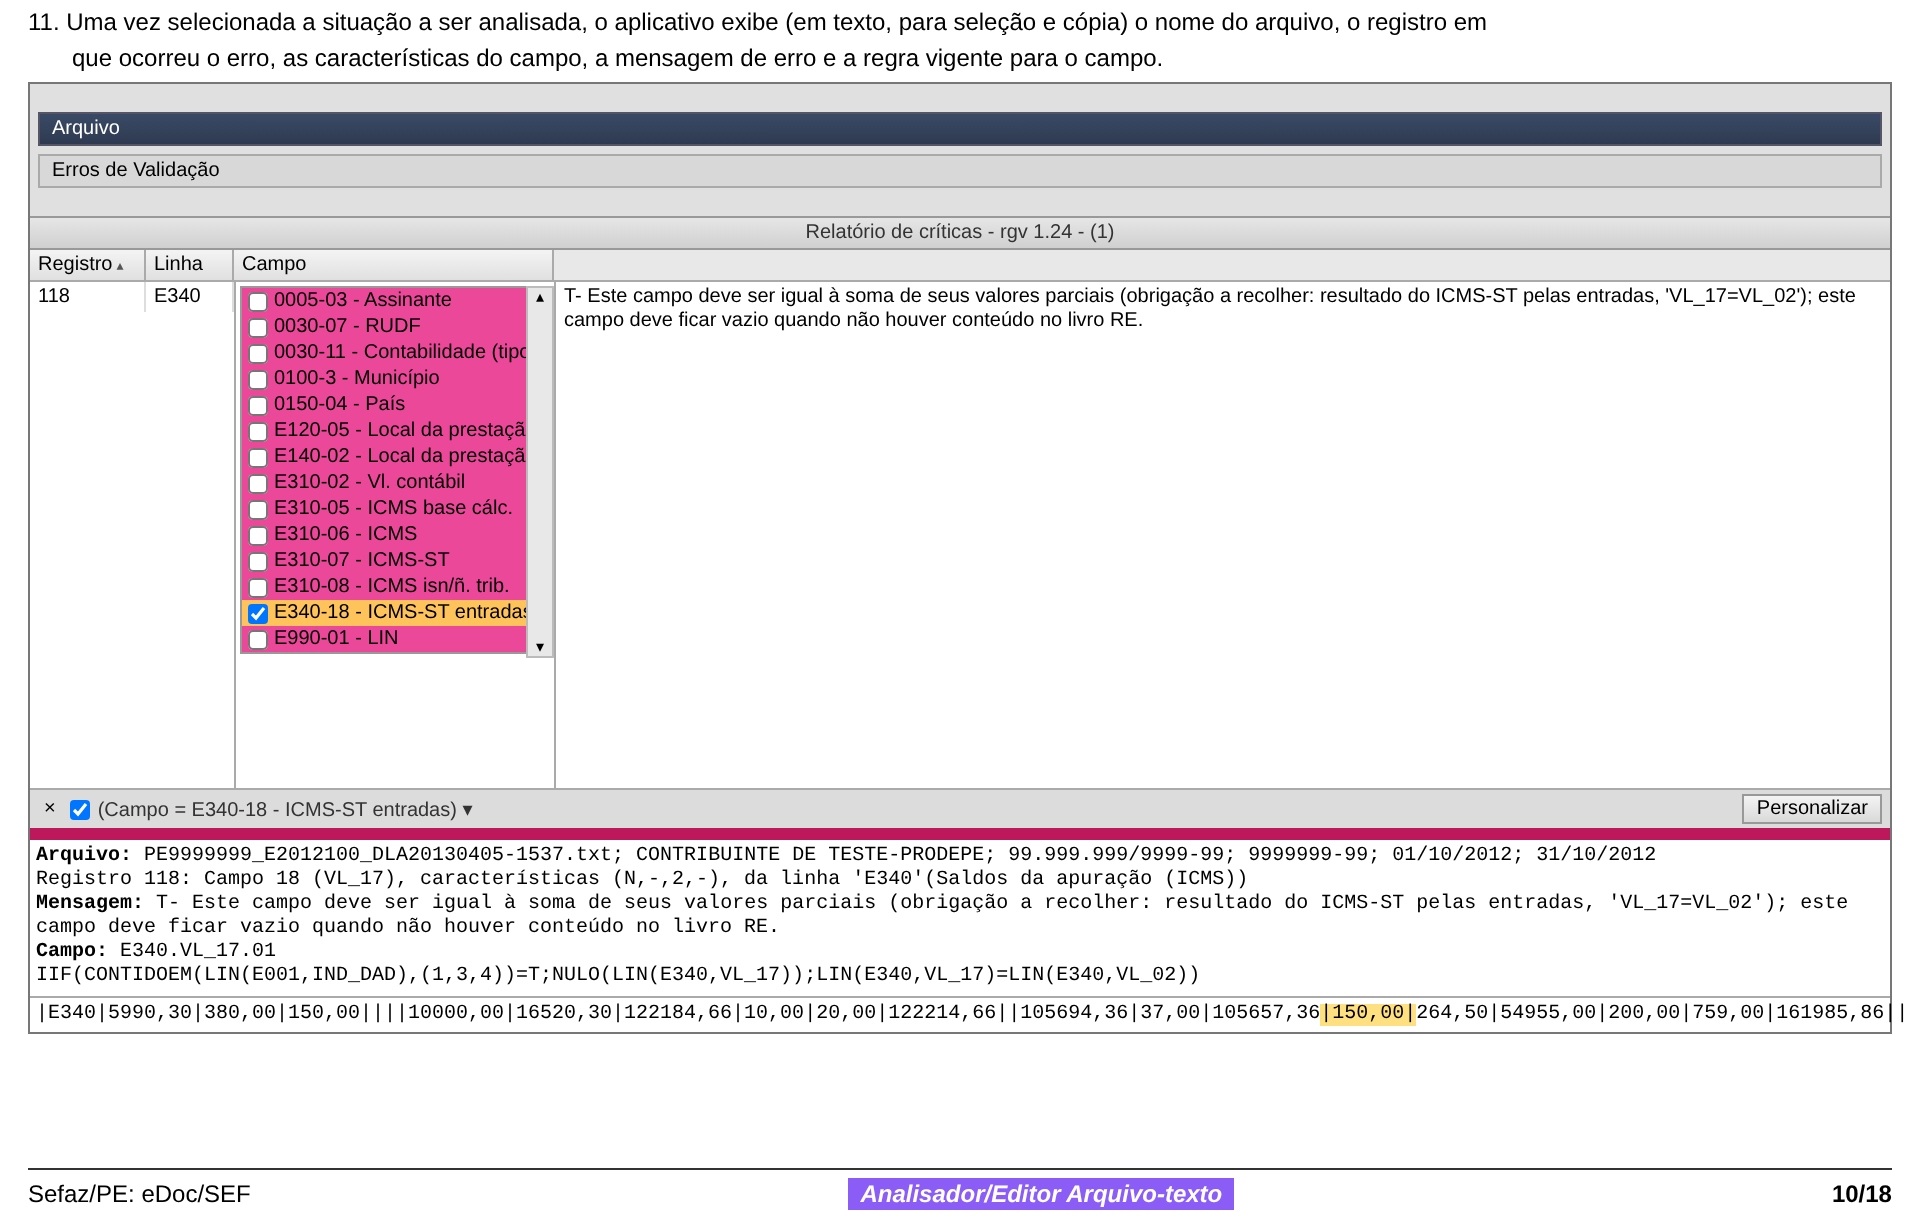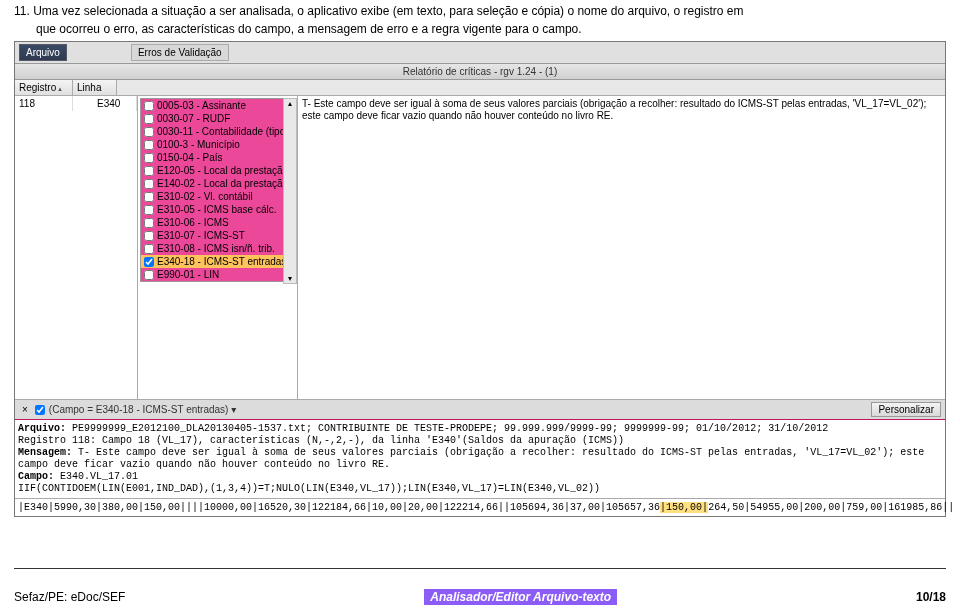--- a/index.html
+++ b/index.html
@@ -30,37 +30,37 @@
       border: 1px solid #777;
       background: #fff;
       height: 476px;
       display: flex;
       flex-direction: column;
       font-family: Tahoma, Arial, sans-serif;
       font-size: 10px;
     }
     .menubar {
       display: flex;
-      gap: 16px;
-      padding: 2px 4px;
+      gap: 4px;
+      padding: 14px 4px;
       border-bottom: 1px solid #999;
       background: #e0e0e0;
+      flex-direction: column;
     }
     .menubar-item {
       padding: 2px 6px;
       background: linear-gradient(to bottom, #3a4a66, #2e3a50);
       color: #fff;
       font-size: 10px;
       border: 1px solid #556;
     }
     .menubar-item.light {
       background: #d8d8d8;
       color: #000;
       border: 1px solid #aaa;
-      margin-left: 48px;
     }
     .titlebar {
       background: linear-gradient(to bottom, #e6e6e6, #d0d0d0);
       border-bottom: 1px solid #999;
       text-align: center;
       padding: 2px;
       color: #333;
       font-size: 10px;
     }
     .grid-area {
@@ -101,21 +101,20 @@
       background: #fff;
       border-right: 1px solid #ddd;
       font-size: 10px;
     }
     .row-linha {
       width: 44px;
       padding: 2px 4px;
       background: #fff;
       border-right: 1px solid #ddd;
       font-size: 10px;
-      margin-left: 20px;
     }
     .row-left {
       display: flex;
     }
     .campo-col {
       width: 160px;
       background: #fff;
       border-right: 1px solid #aaa;
       position: relative;
     }
@@ -191,21 +190,21 @@
       flex: 1;
       color: #333;
     }
     .filter-personalizar {
       background: linear-gradient(to bottom, #f4f4f4, #d9d9d9);
       border: 1px solid #999;
       padding: 1px 6px;
       cursor: pointer;
     }
     .details-pane {
-      border-top: 1px solid #be185d;
+      border-top: 6px solid #be185d;
       padding: 3px;
       font-family: "Courier New", monospace;
       font-size: 10px;
       line-height: 1.2;
       white-space: pre-wrap;
       word-break: break-word;
       background: #fff;
     }
     .record-pane {
       border-top: 1px solid #aaa;
@@ -222,21 +221,21 @@
     .footer {
       position: absolute;
       bottom: 8px;
       left: 14px;
       right: 14px;
       display: flex;
       justify-content: space-between;
       align-items: center;
       font-size: 12px;
       border-top: 1px solid #333;
-      padding-top: 20px;
+      padding-top: 4px;
     }
     .footer-center {
       background: #8b5cf6;
       color: #fff;
       font-weight: bold;
       font-style: italic;
       padding: 1px 6px;
     }
     .footer-right {
       font-weight: bold;
@@ -262,20 +261,21 @@
   </div>
 
   <div class="titlebar">Relatório de críticas - rgv 1.24 - (1)</div>
 
   <div class="grid-area">
     <div class="grid-header">
       <div class="col-registro">
         <span>Registro</span><span class="sort-arrow">▴</span>
       </div>
       <div class="col-linha">Linha</div>
+      <div class="col-campo">Campo</div>
     </div>
 
     <div class="grid-body">
       <div class="grid-left">
         <div class="row-left">
           <div class="row-registro">118</div>
           <div class="row-linha">E340</div>
         </div>
       </div>
 

